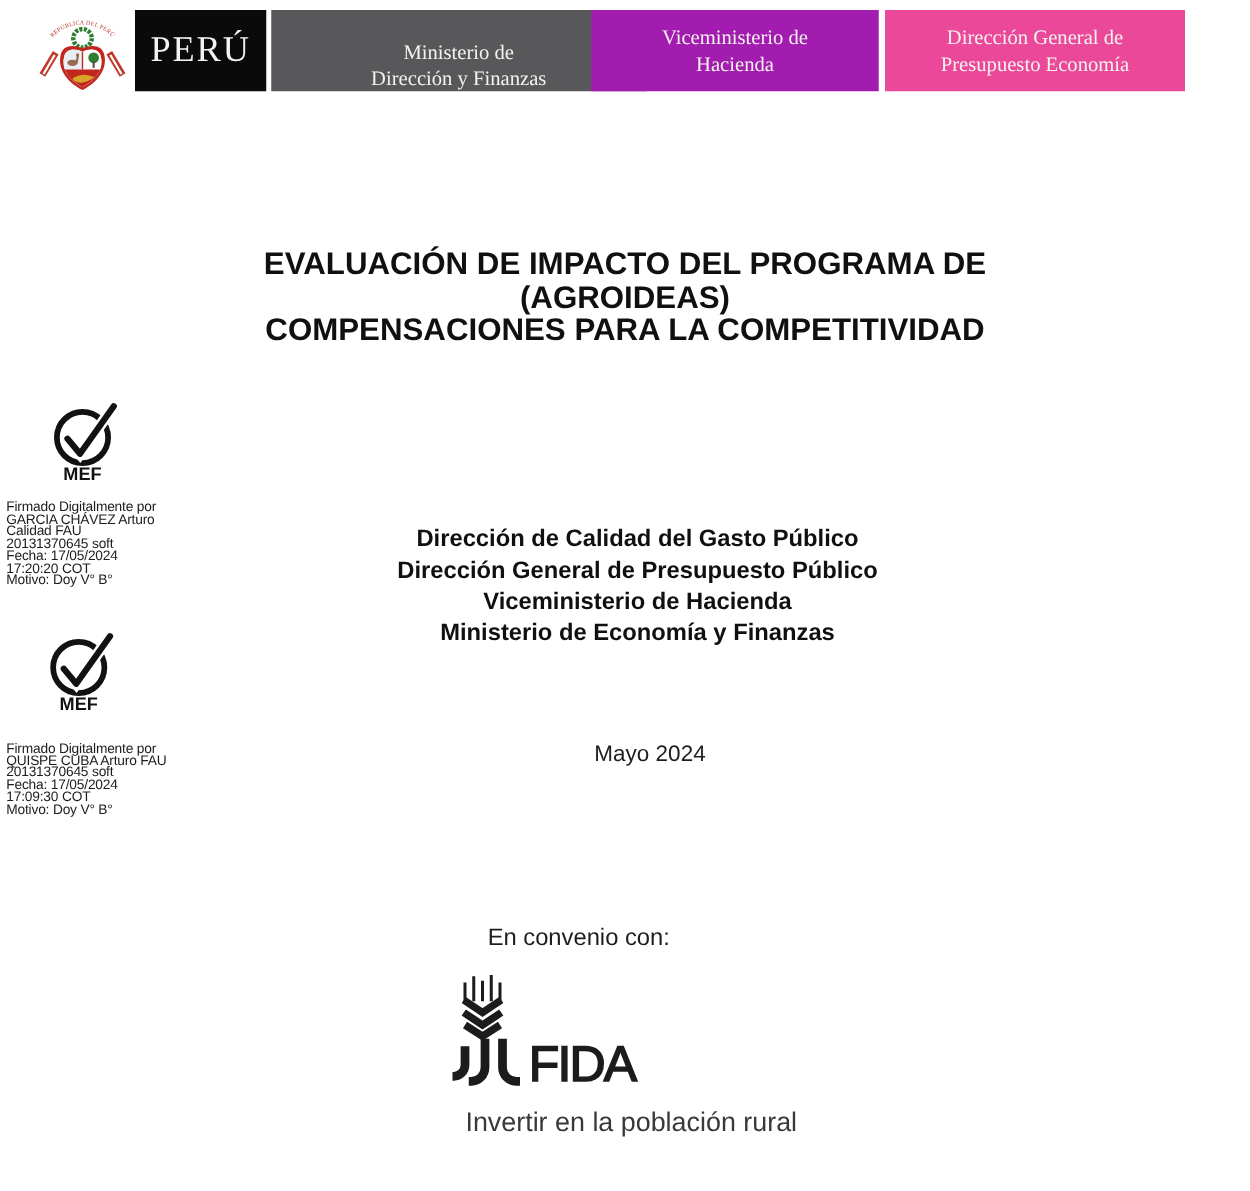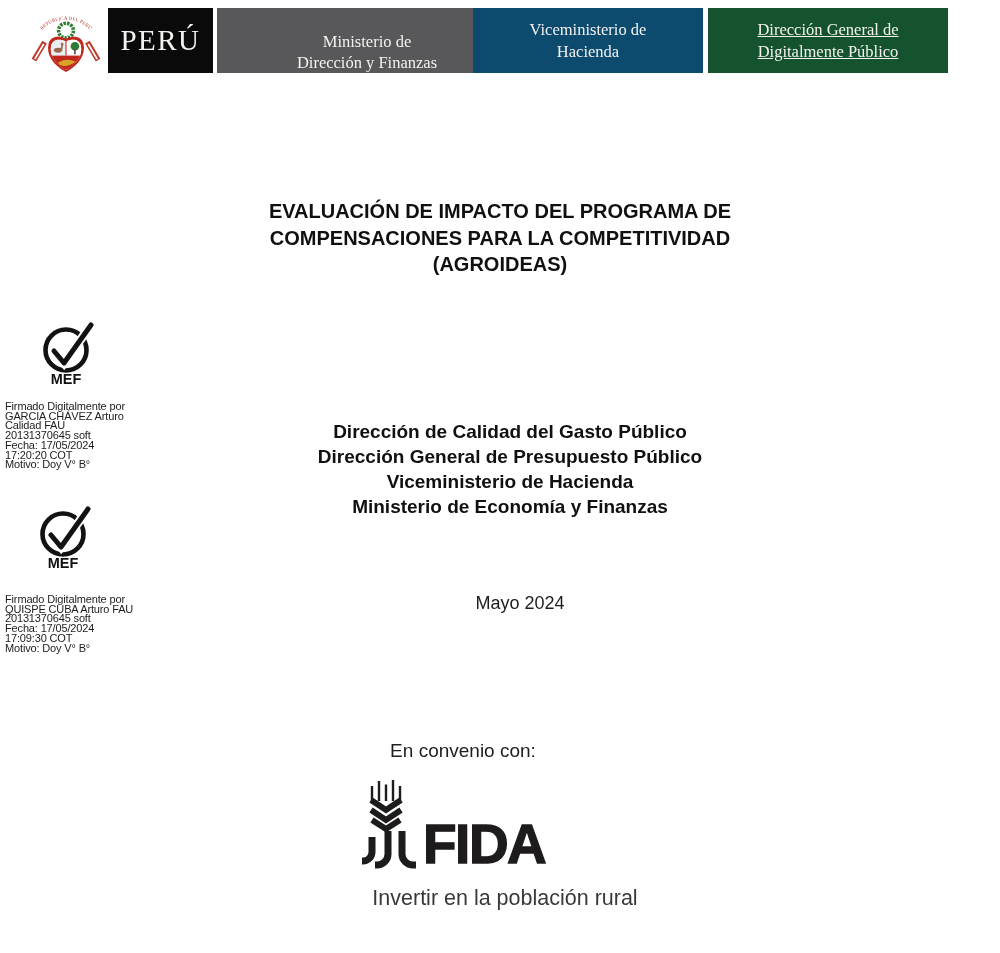--- a/index.html
+++ b/index.html
@@ -16,21 +16,21 @@
     font-size:16.5px;line-height:1.28;text-align:center;
   }
   .b-black{left:108px;width:105px;}
   .e1{left:217px;width:300px;justify-content:flex-end;}
   .e2{left:473px;width:230px;}
   .e3{left:708px;width:240px;}
   .peru{font-size:29px;letter-spacing:1.5px;}
   
   .title{
     position:absolute;top:198px;left:0;width:1000px;text-align:center;
-    font-weight:bold;font-size:20px;line-height:26.5px;color:#101010;
+    font-weight:bold;font-size:25px;line-height:26.5px;color:#101010;
   }
   
   .stamp-icon{position:absolute;width:66px;height:66px;}
   .s1i{left:37px;top:321px;}
   .s2i{left:34px;top:505px;}
   .sigtext{
     position:absolute;left:5px;font-size:11px;line-height:9.7px;
     letter-spacing:-0.15px;color:#1c1c20;white-space:nowrap;
   }
   .s1t{top:402px;}
@@ -39,21 +39,21 @@
   .org{
     position:absolute;top:419px;left:10px;width:1000px;text-align:center;
     font-weight:bold;font-size:19px;line-height:25px;color:#101010;
   }
   .date{position:absolute;top:593px;left:20px;width:1000px;text-align:center;font-size:18px;color:#1e1e1e;}
   
   .convenio{position:absolute;top:740px;left:-37px;width:1000px;text-align:center;font-size:19px;color:#1e1e1e;}
   .fida{position:absolute;left:358px;top:779px;display:flex;align-items:flex-end;gap:5px;}
   .fida-mark{width:60px;height:104px;}
   .fida-text{
-    font-weight:bold;font-size:55px;line-height:1;letter-spacing:-1.5px;
+    font-weight:normal;font-size:40px;line-height:1;letter-spacing:-1.5px;
     color:#1d1b1c;margin-bottom:11px;-webkit-text-stroke:1.3px #1d1b1c;
   }
   .tagline{position:absolute;top:886px;left:5px;width:1000px;text-align:center;font-size:21.5px;color:#39393b;}
 </style>
 </head>
 <body>
 
 <div class="page">
 
   <svg class="coa" viewBox="0 0 92 84" aria-hidden="true">
@@ -91,34 +91,34 @@
 
   <div class="hbox b-black" style="background-color: rgb(10, 10, 10);">
     <span class="peru">PERÚ</span>
   </div>
 
   <div class="hbox e1" style="background-color: rgb(88, 88, 90);">
     <span>Ministerio de</span>
     <span>Dirección y Finanzas</span>
   </div>
 
-  <div class="hbox e2" style="background-color: #0c4a6e;">
+  <div class="hbox e2" style="background-color: #a21caf;">
     <span>Viceministerio de</span>
     <span>Hacienda</span>
   </div>
 
-  <div class="hbox e3" style="background-color: #14532d; text-decoration: underline;">
+  <div class="hbox e3" style="background-color: #ec4899;">
     <span>Dirección General de</span>
-    <span>Digitalmente Público</span>
+    <span>Presupuesto Economía</span>
   </div>
 
   <div class="title">
     <div>EVALUACIÓN DE IMPACTO DEL PROGRAMA DE</div>
+    <div>(AGROIDEAS)</div>
     <div>COMPENSACIONES PARA LA COMPETITIVIDAD</div>
-    <div>(AGROIDEAS)</div>
   </div>
 
   <svg class="stamp-icon s1i" viewBox="0 0 66 66" aria-hidden="true">
     <circle cx="29" cy="29" r="20.5" fill="none" stroke="#121212" stroke-width="4.6"></circle>
     <path d="M17 30 L27 42 L54 4" fill="none" stroke="#ffffff" stroke-width="9"></path>
     <path d="M17 30 L27 42 L54 4" fill="none" stroke="#121212" stroke-width="5" stroke-linecap="round" stroke-linejoin="round"></path>
     <text x="29" y="63" text-anchor="middle" font-size="14.5" font-weight="bold" fill="#121212" font-family="Liberation Sans, sans-serif">MEF</text>
   </svg>
   <div class="sigtext s1t">
     <div>Firmado Digitalmente por</div>

